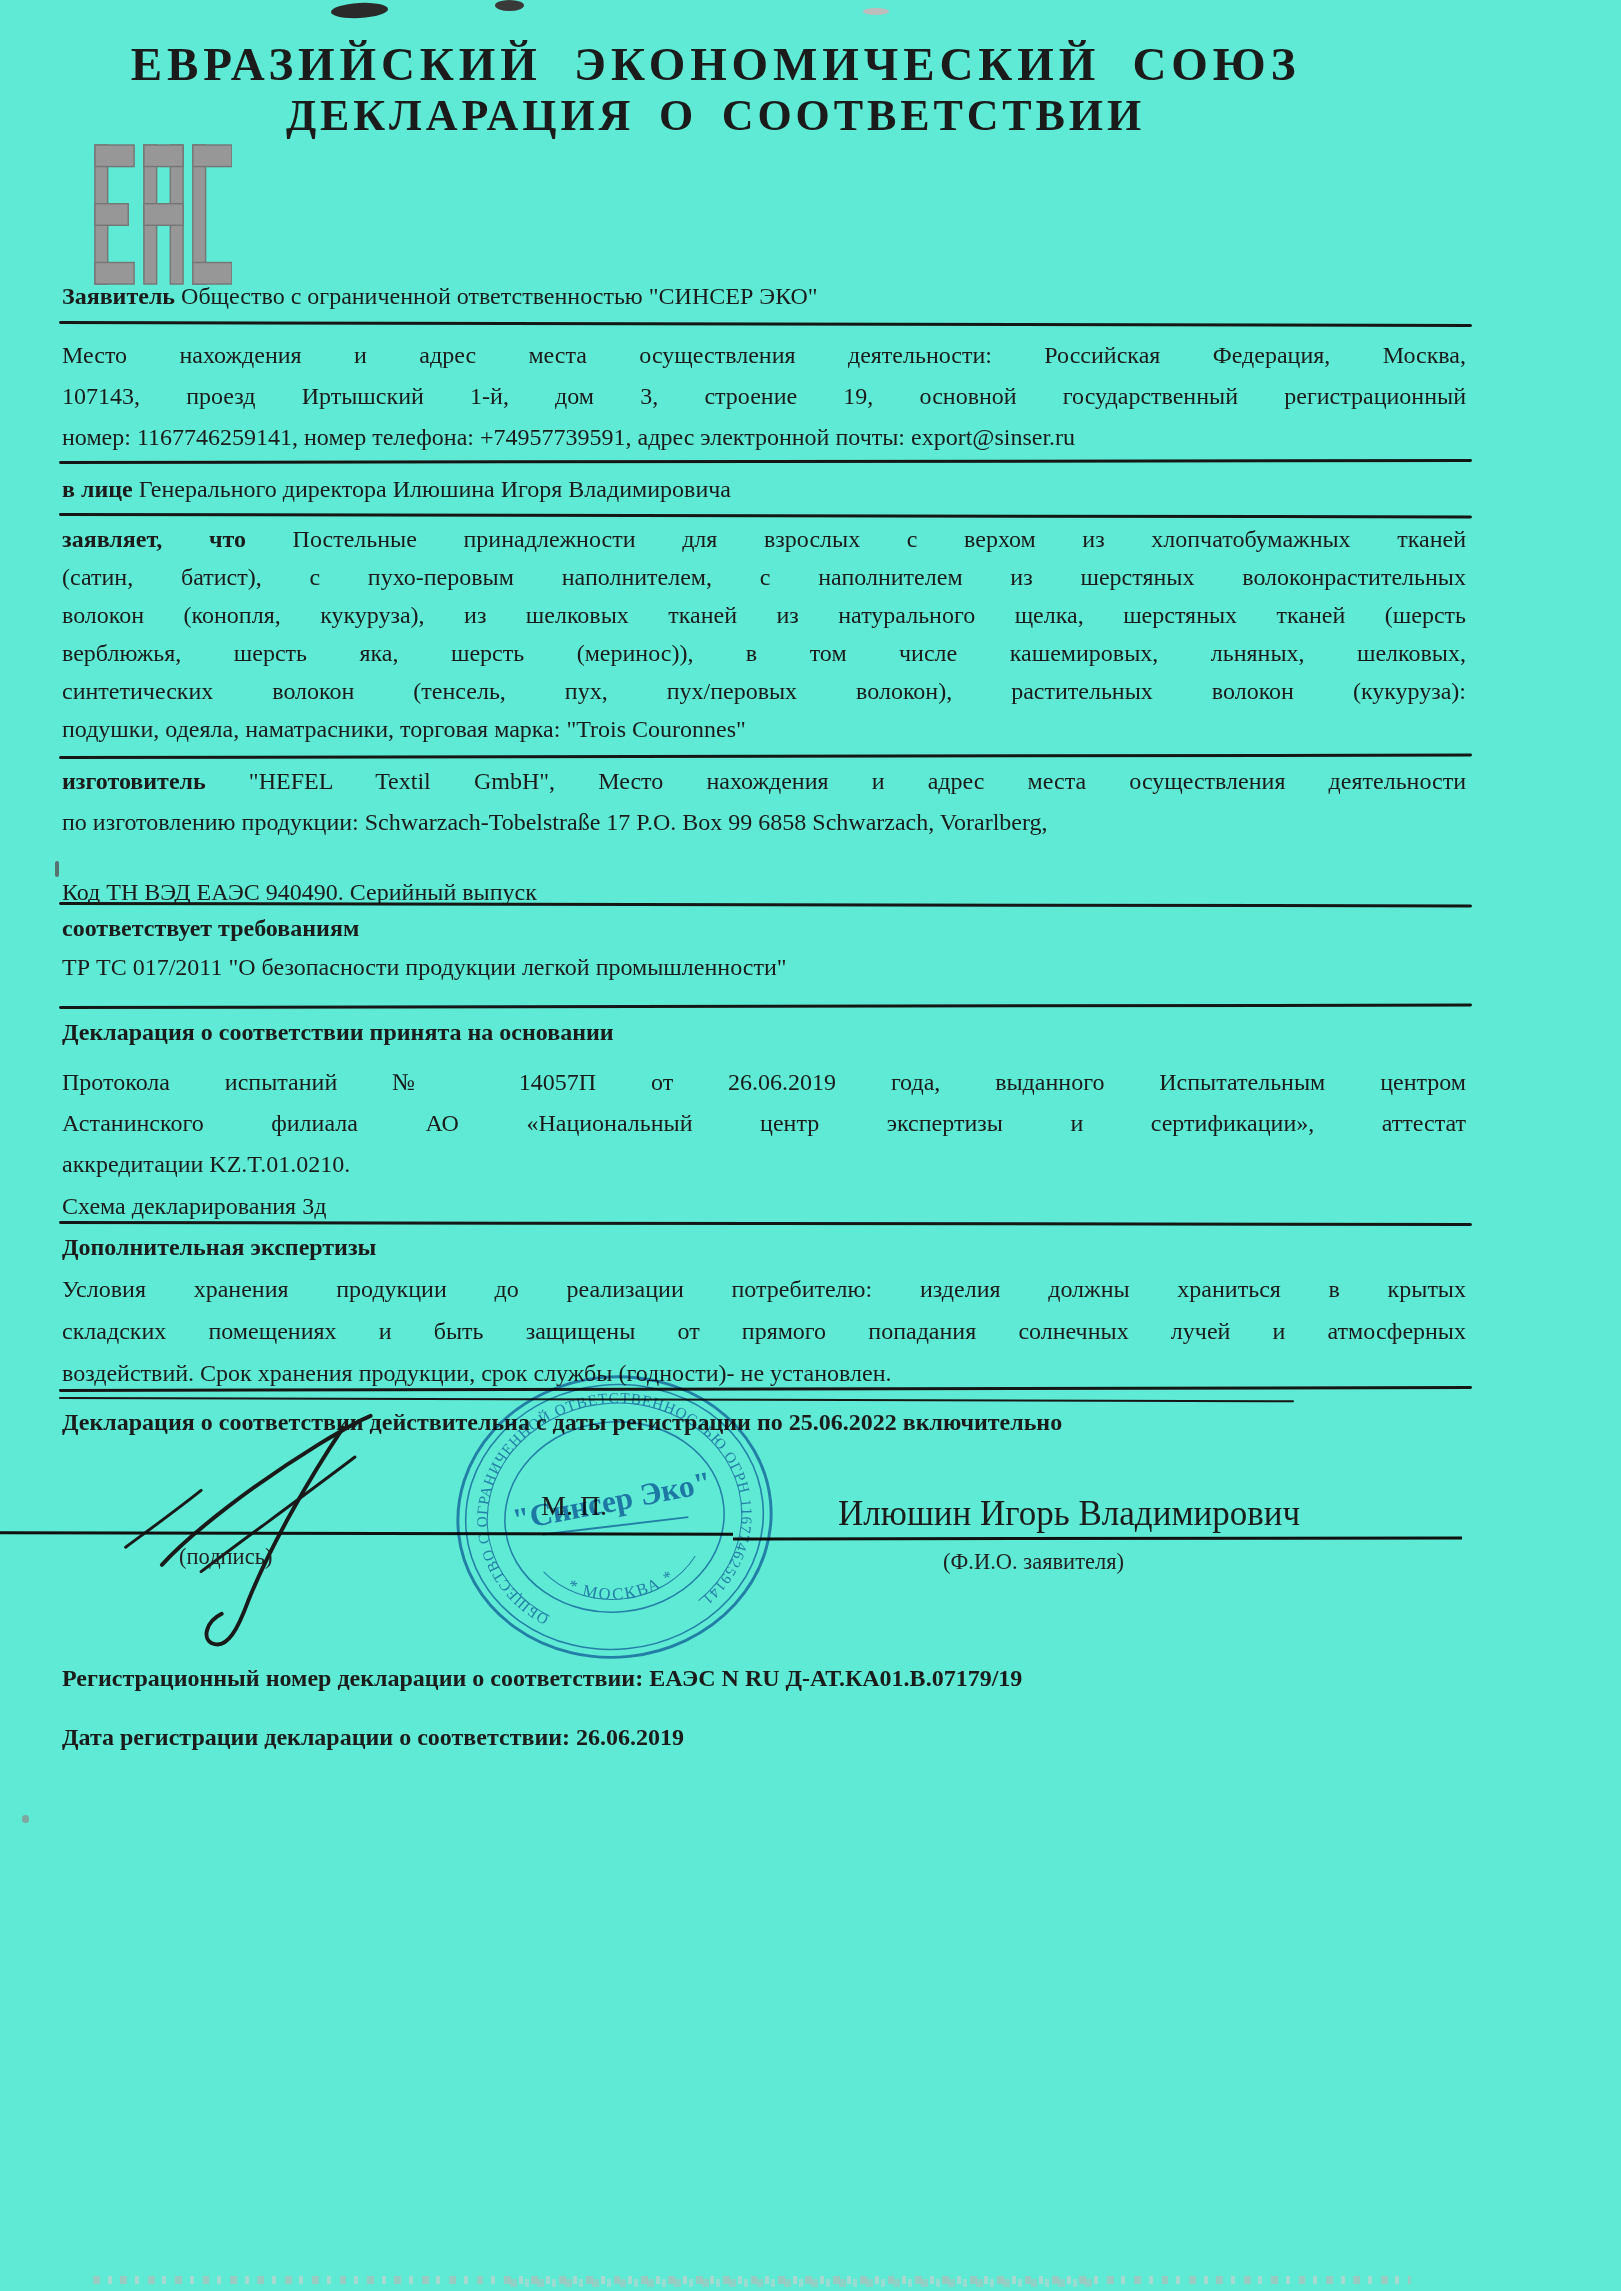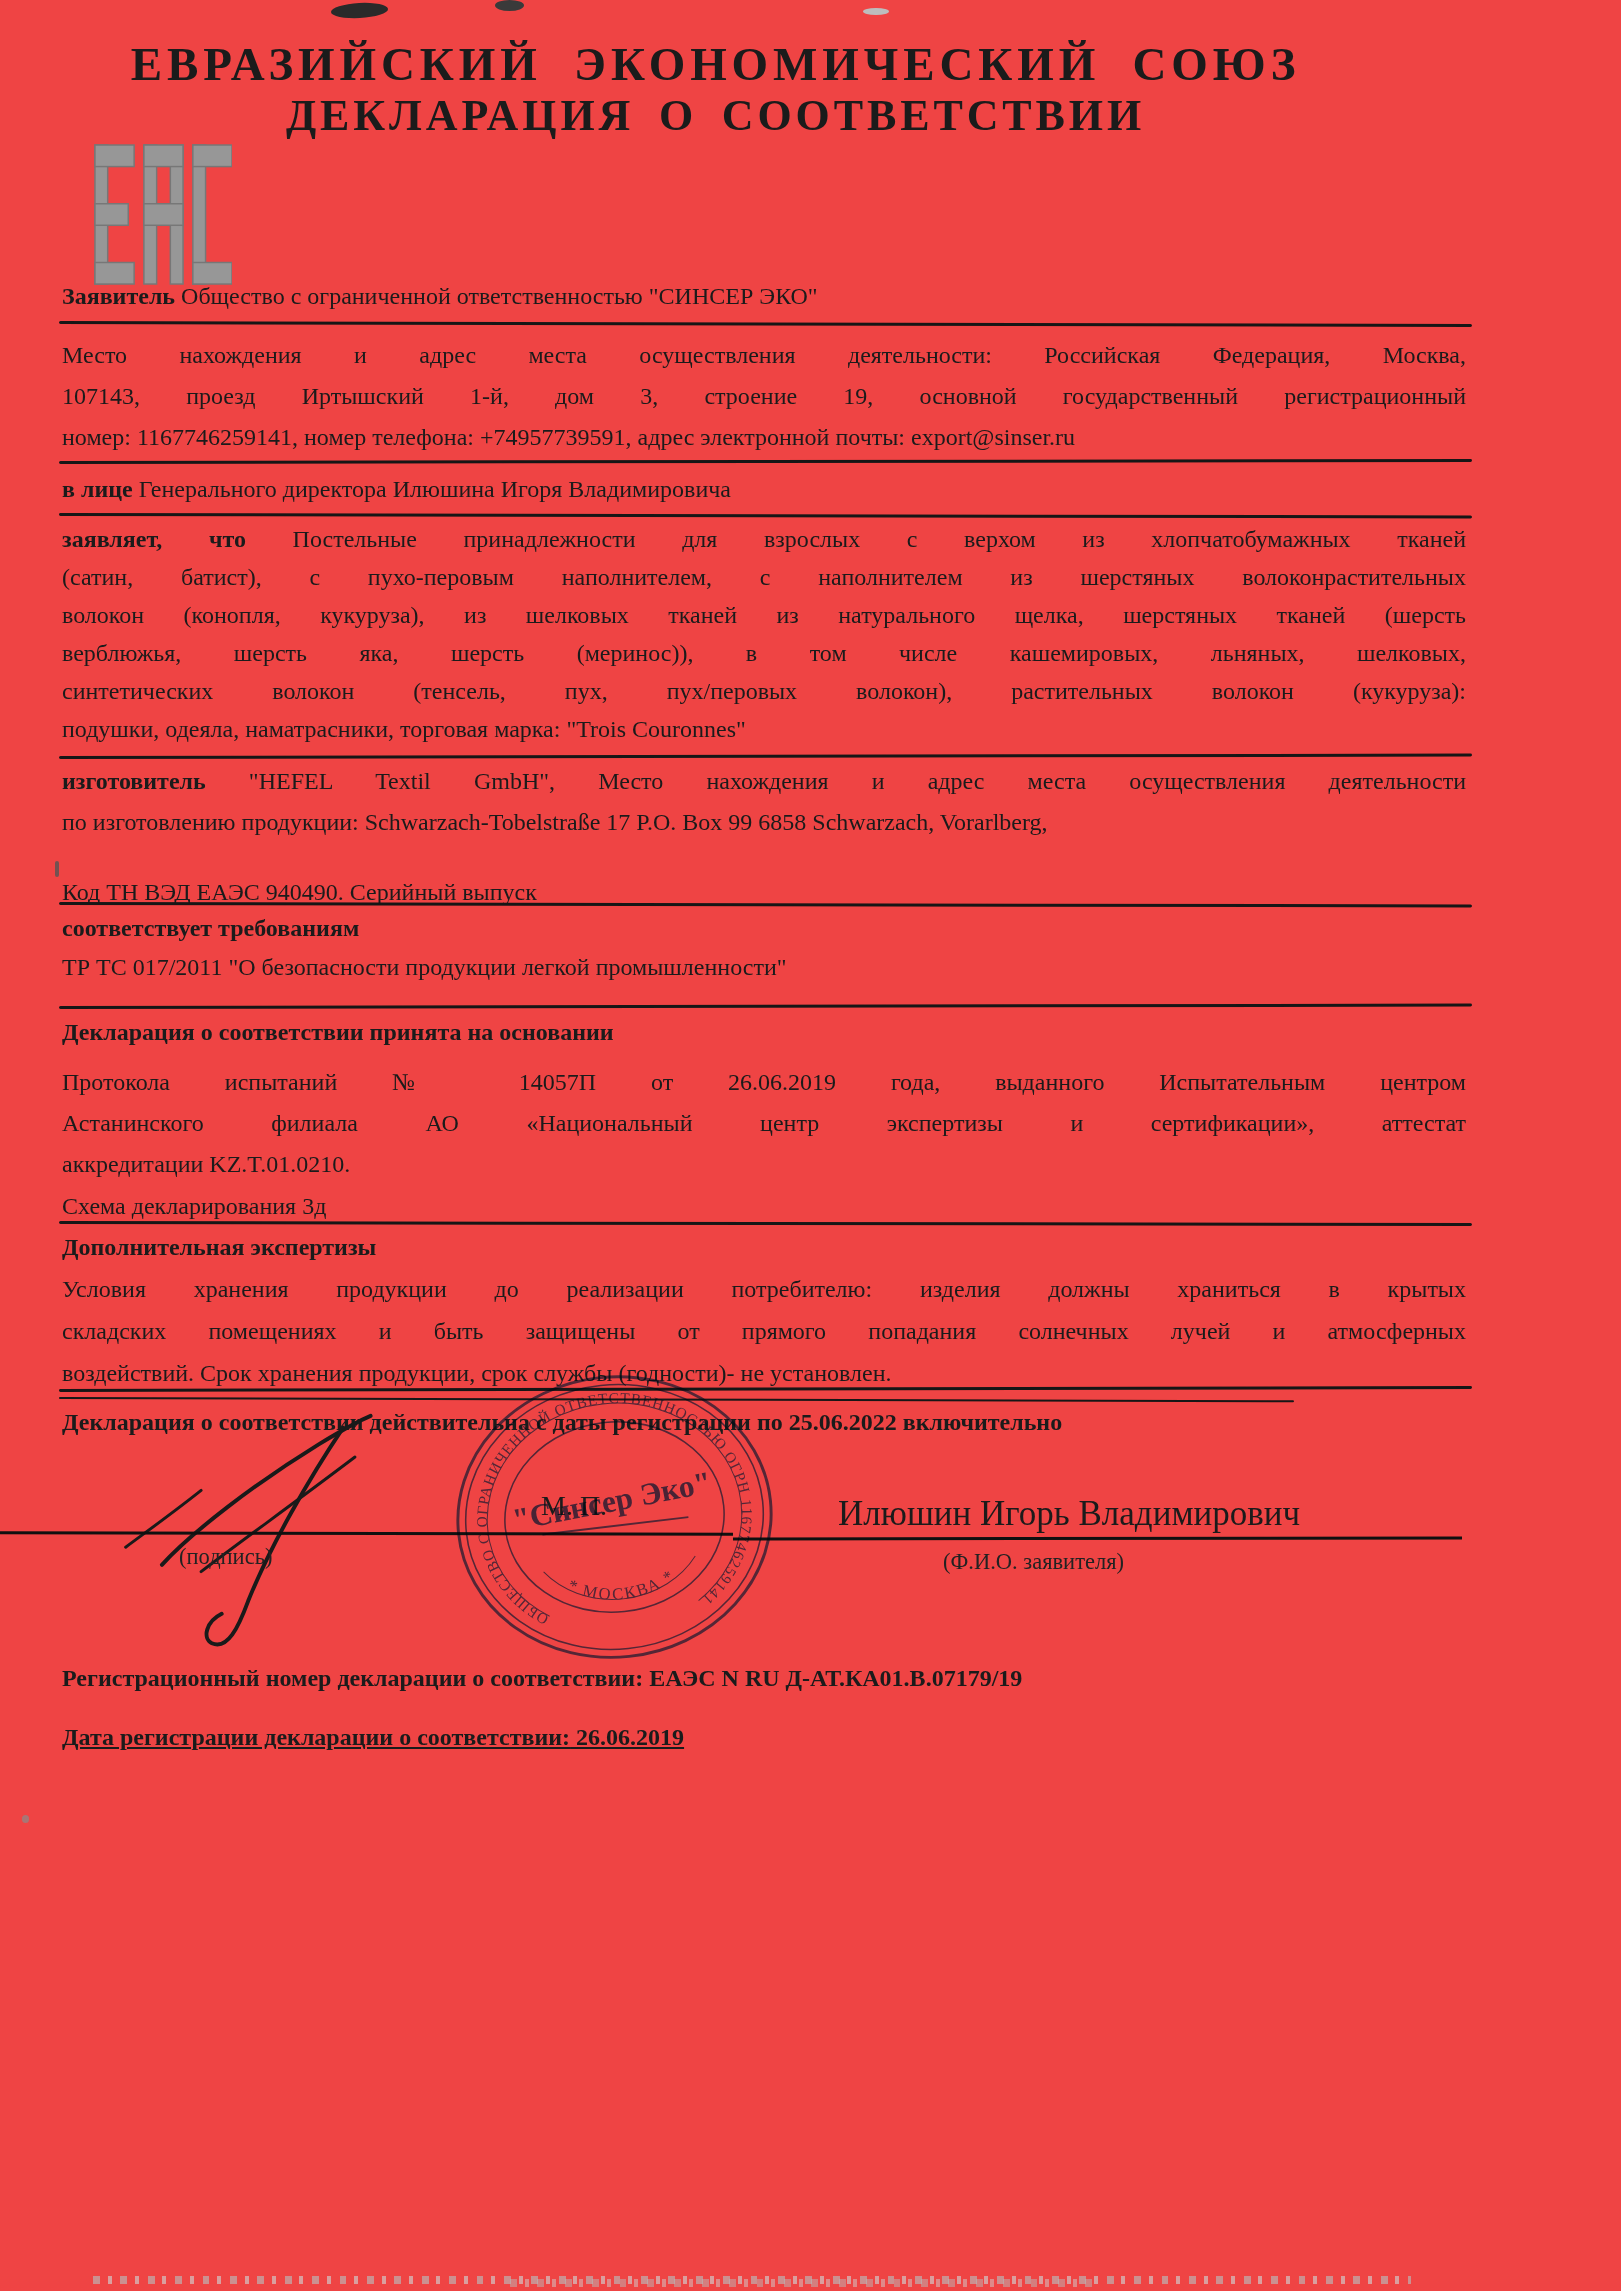--- a/index.html
+++ b/index.html
@@ -1,17 +1,17 @@
 <!DOCTYPE html>
 <html><head>
 <meta charset="utf-8">
 <style>
   html,body { margin:0; padding:0; background:#ffffff; }
   .page {
-    position:relative; width:1621px; height:2292px; background:#ef4444;
+    position:relative; width:1621px; height:2292px; background:#5eead4;
     font-family:"Liberation Serif","DejaVu Serif",serif; color:#1b1b1b;
     overflow:hidden;
   }
   .abs { position:absolute; }
   .t1 { font-size:47px; font-weight:bold; letter-spacing:4.9px; word-spacing:15.7px; }
   .t2 { font-size:44px; font-weight:bold; letter-spacing:3.9px; word-spacing:9.8px; }
   .title-wrap { left:59px; width:1313px; text-align:center; }
   .body-text { font-size:24px; line-height:40px; left:62px; width:1404px; }
   .lh39 { line-height:38px; }
   .lh42 { line-height:41px; }
@@ -155,21 +155,21 @@
         <textPath href="#bottomPath" startOffset="50%" data-bind="stamp.bottom_text">* МОСКВА *</textPath>
       </text>
       <text x="175" y="146" text-anchor="middle" font-size="32" font-weight="bold" fill="#3f78c0" stroke="none" transform="rotate(-5 175 146)" font-family="Liberation Serif, serif" data-bind="stamp.center_text">"Синсер  Эко"</text>
       <line x1="100" y1="162" x2="250" y2="160" stroke-width="2"></line>
     </g>
   </svg>
 
   <div class="abs body-text bold" style="top:1658px;">
     <span data-bind="registration.number_label">Регистрационный  номер декларации  о соответствии:</span><span data-bind="registration.number_value"> ЕАЭС  N RU Д-АТ.КА01.В.07179/19</span>
   </div>
-  <div class="abs body-text bold" style="top:1717px;text-decoration:underline;">
+  <div class="abs body-text bold" style="top:1717px;">
     <span data-bind="registration.date_label">Дата регистрации  декларации  о соответствии:</span><span data-bind="registration.date_value"> 26.06.2019</span>
   </div>
 
   <div class="smudge" style="left:21.6px; top:1815px; width:7.8px; height:7.8px; background:#8a8a8a; opacity:.7;"></div>
   <div class="smudge" style="left:55px; top:861px; width:3.9px; height:15.7px; background:#555; border-radius:2px; opacity:.8;"></div>
 
   <div class="noise-band" style="left:93px; top:2276px; width:1318px;"></div>
   <div class="noise-band" style="left:510px; top:2279px; width:588px; opacity:.5;"></div>
 
 </div>

